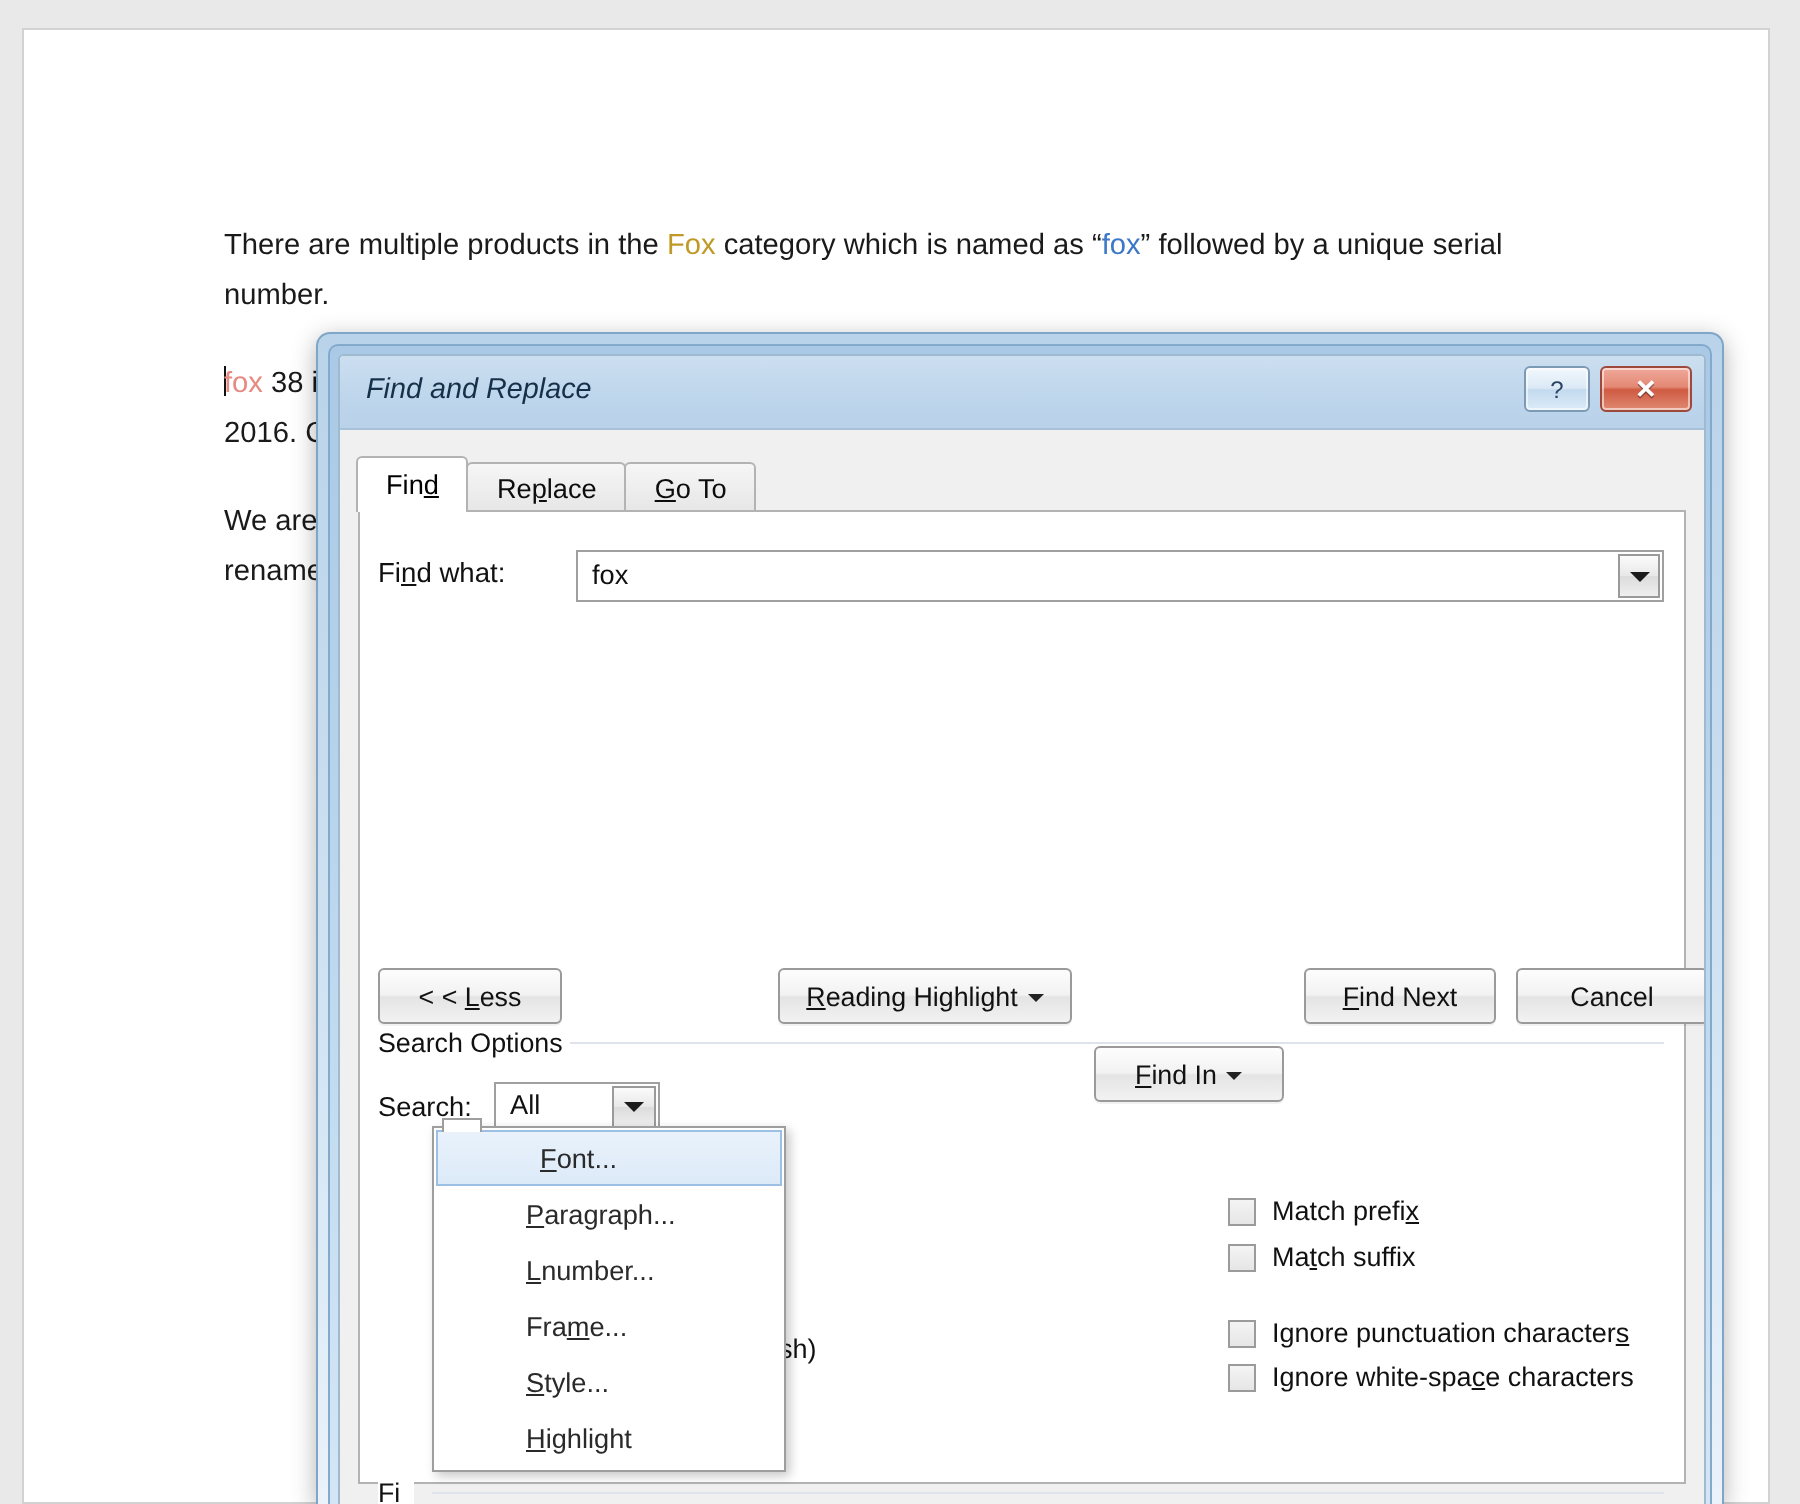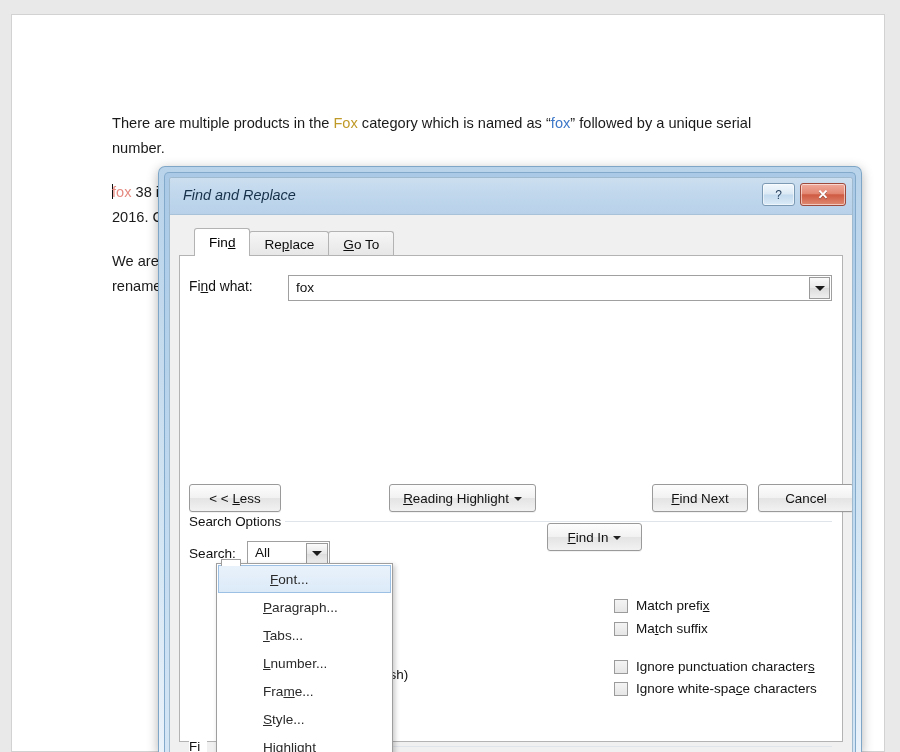--- a/index.html
+++ b/index.html
@@ -117,21 +117,21 @@
     font-weight: bold;
     font-size: 13px;
     text-shadow: 0 1px 0 rgba(0,0,0,0.35);
   }
 
   
   .tabs-row {
     position: relative;
     height: 28px;
     background: #f0f0f0;
-    padding-left: 24px;
+    padding-left: 8px;
     margin-top: 13px;
   }
   .tabstrip { position: relative; display: flex; align-items: flex-end; height: 28px; }
   .tab {
     position: relative;
     height: 25px;
     padding: 0 14px;
     display: flex; align-items: center;
     font-size: 13.6px;
     color: #0d0d0d;
@@ -448,23 +448,20 @@
         <div class="menu">
           <div class="menu-tab-stub"></div>
 
           <div class="menu-item hl">
             <span><span class="acc">F</span><span>ont...</span></span>
           </div>
           <div class="menu-item">
             <span><span class="acc">P</span><span>aragraph...</span></span>
           </div>
           <div class="menu-item">
-            <span><span class="acc">T</span><span>abs...</span></span>
-          </div>
-          <div class="menu-item">
             <span><span class="acc">L</span><span>number...</span></span>
           </div>
           <div class="menu-item">
             <span><span>Fra</span><span class="acc">m</span><span>e...</span></span>
           </div>
           <div class="menu-item">
             <span><span class="acc">S</span><span>tyle...</span></span>
           </div>
           <div class="menu-item">
             <span><span class="acc">H</span><span>ighlight</span></span>

